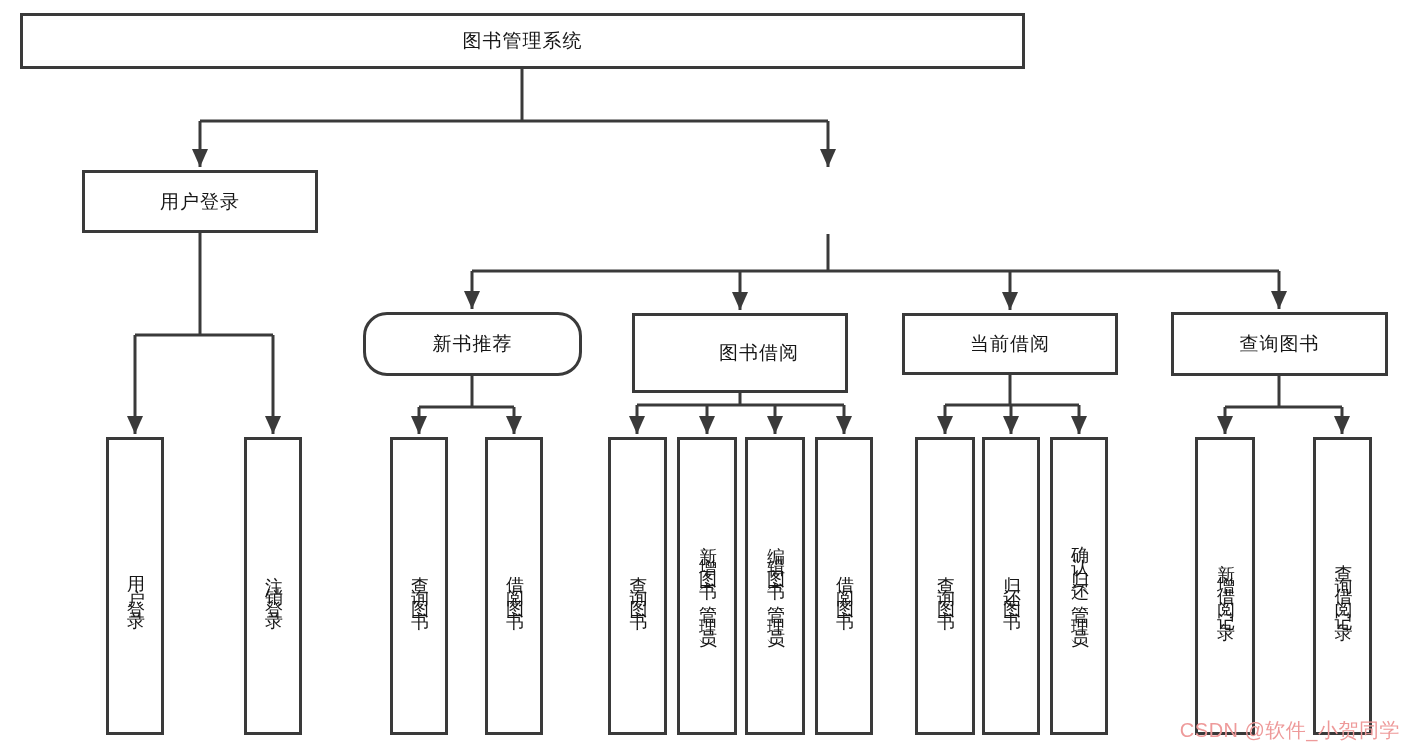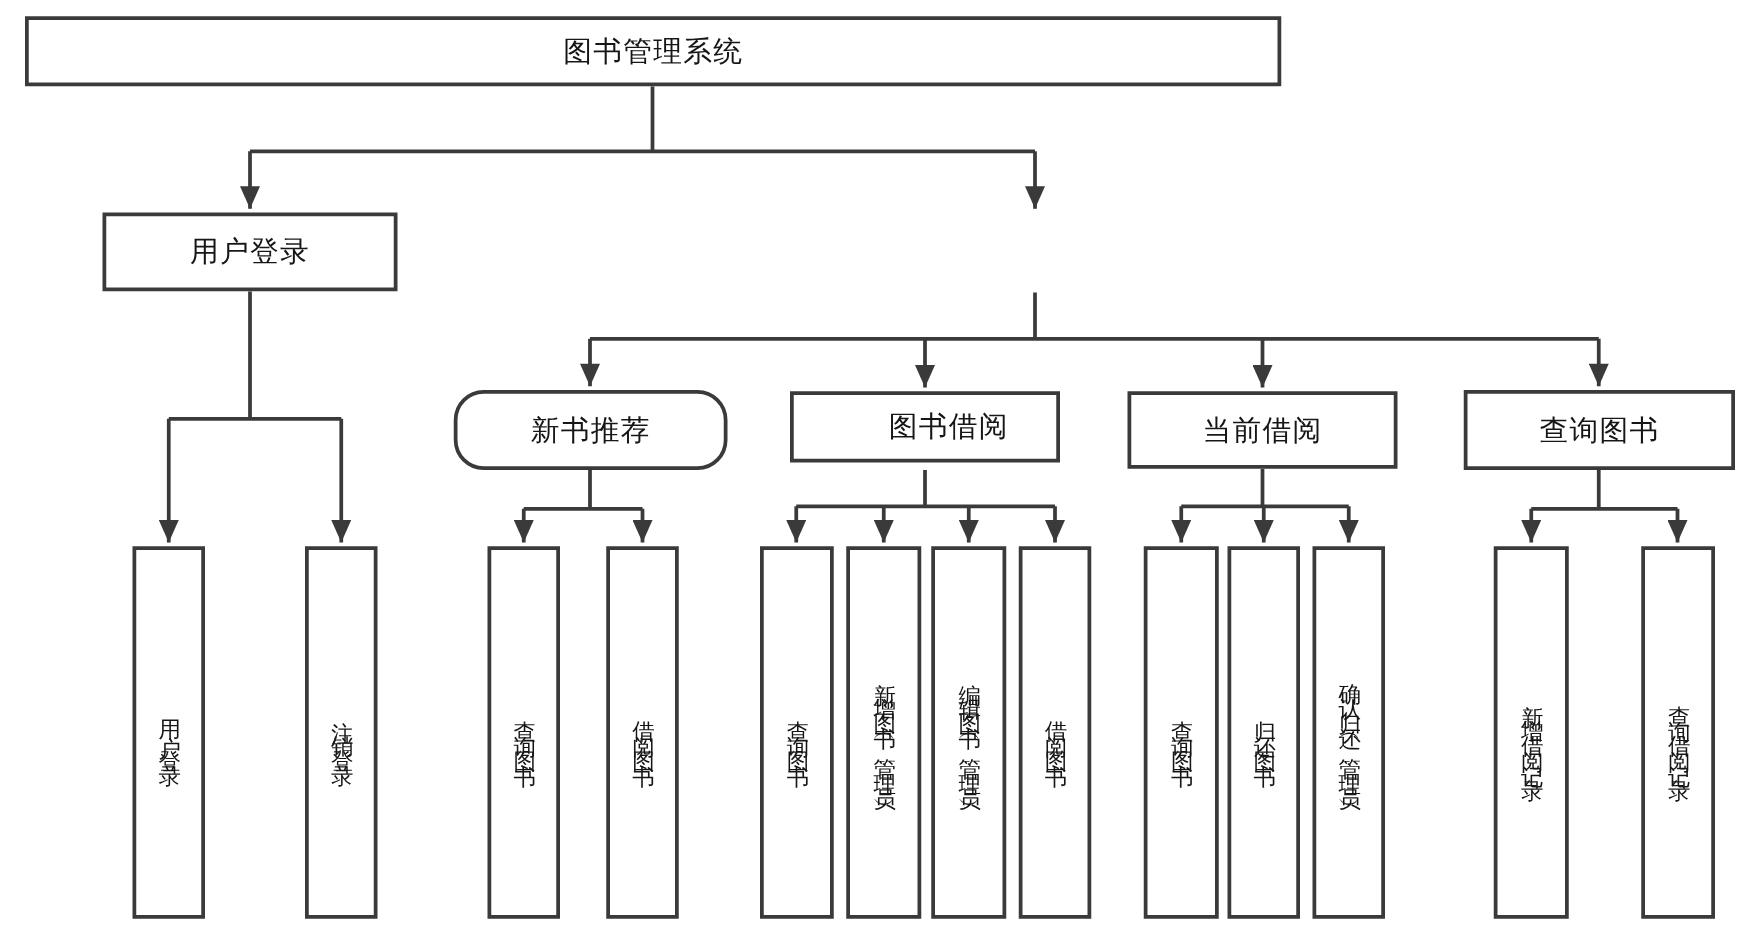--- a/index.html
+++ b/index.html
@@ -22,21 +22,21 @@
     position: absolute;
     background: #ffffff;
     border: 3px solid #3a3a3a;
     box-sizing: border-box;
     display: flex;
     align-items: center;
     justify-content: center;
     z-index: 1;
   }
   .node .lbl {
-    font-size: 23px;
+    font-size: 19px;
     letter-spacing: 1px;
     color: #161616;
     white-space: nowrap;
   }
   .node.v .lbl {
     writing-mode: vertical-lr;
     text-orientation: mixed;
     font-size: 18px;
     letter-spacing: 12px;
     line-height: 1.1;
@@ -124,21 +124,21 @@
     <span class="lbl">图书管理系统</span>
   </div>
 
   <div class="node h" style="left:82px; top:170px; width:236px; height:63px;">
     <span class="lbl">用户登录</span>
   </div>
 
   <div class="node h" style="left:363px; top:312px; width:219px; height:64px;border-radius:24px;">
     <span class="lbl">新书推荐</span>
   </div>
-  <div class="node h" style="left:632px; top:313px; width:216px; height:57px;padding-left:38px;">
+  <div class="node h" style="left:632px; top:313px; width:216px; height:80px;padding-left:38px;">
     <span class="lbl">图书借阅</span>
   </div>
   <div class="node h" style="left:902px; top:313px; width:216px; height:62px;">
     <span class="lbl">当前借阅</span>
   </div>
   <div class="node h" style="left:1171px; top:312px; width:217px; height:64px;">
     <span class="lbl">查询图书</span>
   </div>
 
   <div class="node v" style="left:106px; top:437px; width:58px; height:298px;">
@@ -178,14 +178,15 @@
     <span class="lbl">确认归还（管理员）</span>
   </div>
 
   <div class="node v" style="left:1195px; top:437px; width:60px; height:298px;">
     <span class="lbl">新增借阅记录</span>
   </div>
   <div class="node v" style="left:1313px; top:437px; width:59px; height:298px;">
     <span class="lbl">查询借阅记录</span>
   </div>
 
+  <div class="watermark">CSDN @软件_小贺同学</div>
 
 </div>
 
 </body></html>

